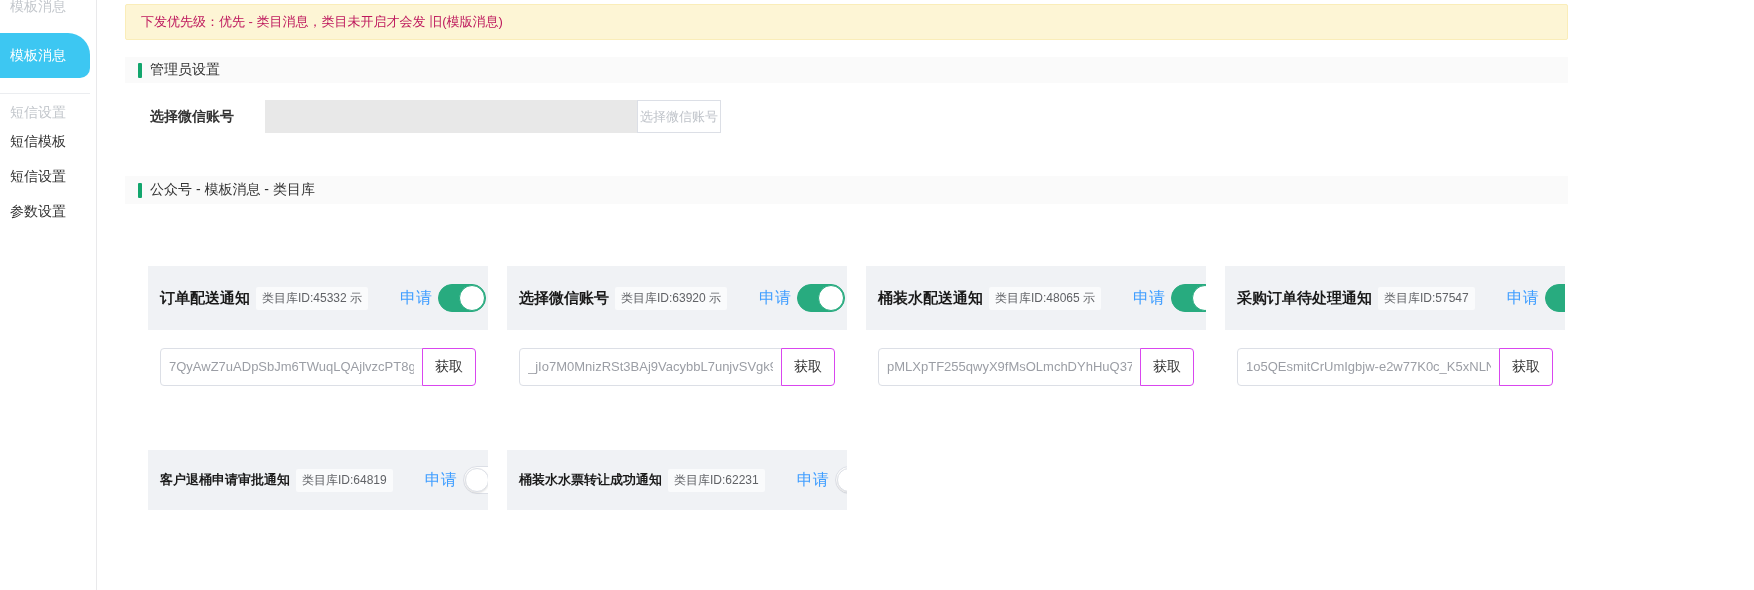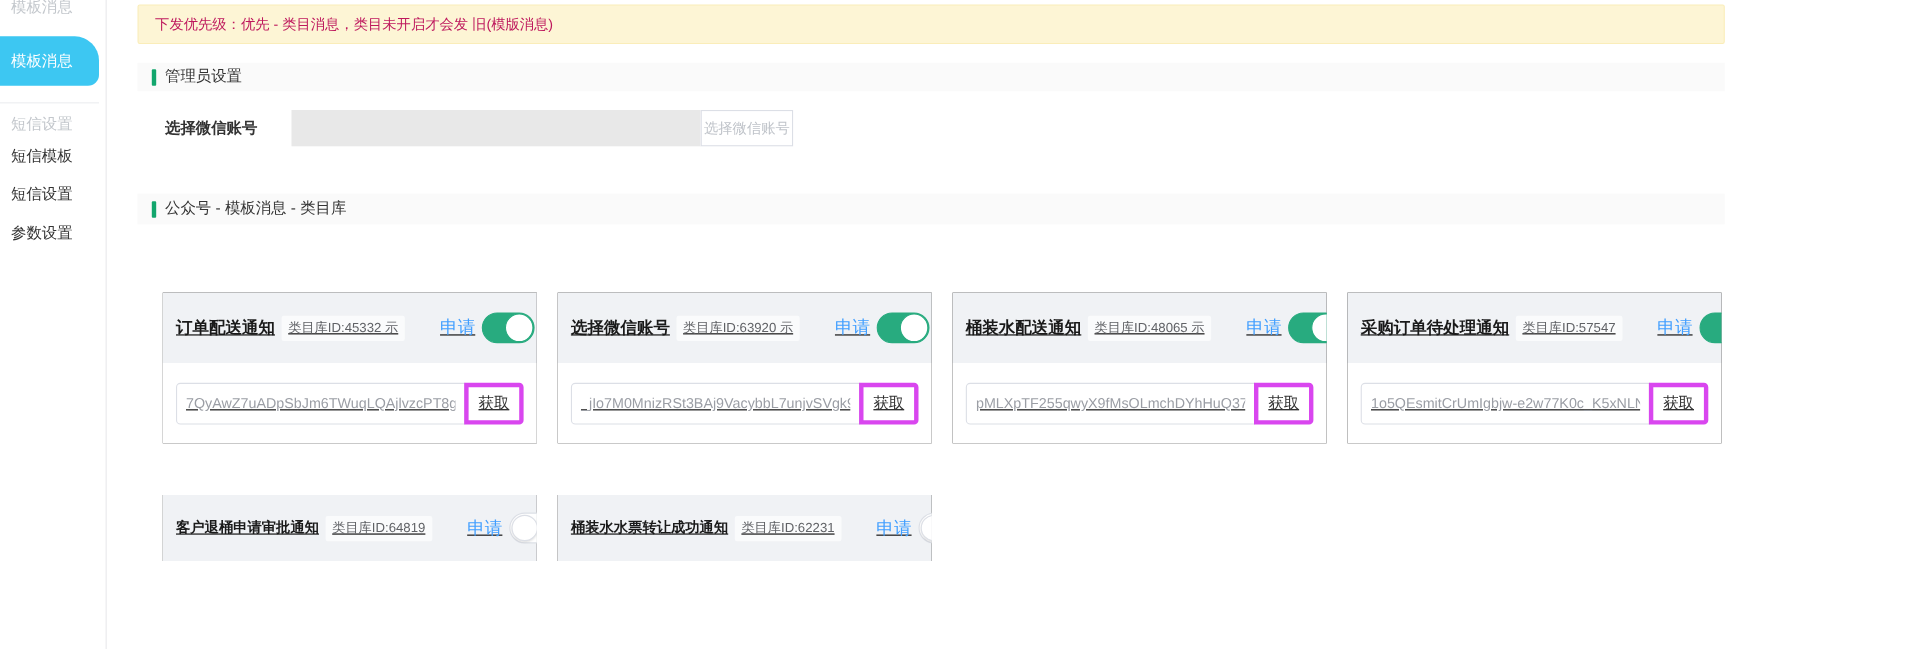--- a/index.html
+++ b/index.html
@@ -40,21 +40,21 @@
   .picker-btn { width:84px; height:33px; background:#fff; border:1px solid #dcdfe6;
                 color:#bfc3c9; font-size:13px; cursor:pointer; }
 
   .section-row.second { margin-top:43px; height:28px; }
 
   
   .cards-row { display:flex; gap:19px; margin-left:23px; }
   .cards-row.first  { margin-top:62px; }
   .cards-row.second { margin-top:47px; }
 
-  .card { width:340px; background:#000000;text-decoration:underline; }
+  .card { width:340px; background:#6d28d9; }
   .card-header { height:64px; background:#f0f2f5; display:flex; align-items:center;
                  gap:6px; padding:0 12px; overflow:hidden; }
   .card-title { font-size:15px; font-weight:bold; color:#1a1a1a; white-space:nowrap; }
   .card.small { height:60px; }
   .card.small .card-header { height:60px; }
   .card.small .card-title { font-size:13px; }
   .badge { background:#fafbfc; color:#606266; font-size:12px; padding:3px 6px;
            border-radius:2px; white-space:nowrap; }
   .apply { color:#409eff; font-size:16px; text-decoration:none; white-space:nowrap;
            cursor:pointer;margin-left:26px; }
@@ -66,21 +66,21 @@
   .switch.on { background:#28ab7f; border-color:#28ab7f; }
   .switch.on .knob { left:auto; right:0px; top:0px; width:26px; height:26px;
                      border:1px solid #28ab7f; box-shadow:none; }
 
   .card-body { height:73px; display:flex; align-items:center; padding:0 12px;
                border:0; background:#fff; }
   .tpl-group { display:flex; width:100%; height:38px; }
   .tpl-input { flex:1; min-width:0; height:38px; border:1px solid #dcdfe6;
                border-radius:4px 0 0 4px; padding:0 8px; font-size:13px; color:#9b9ea5;
                outline:none; background:#fff; }
-  .fetch-btn { width:54px; height:38px; border:4px solid #d946ef; margin-left:-1px;
+  .fetch-btn { width:54px; height:38px; border:1px solid #d946ef; margin-left:-1px;
                border-radius:0 4px 4px 0; background:#fff; font-size:14px; color:#333;
                cursor:pointer; }
 </style>
 </head>
 <body>
 
 <div class="app">
 
   <aside class="sidebar">
     <div class="side-group clipped">模板消息</div>

